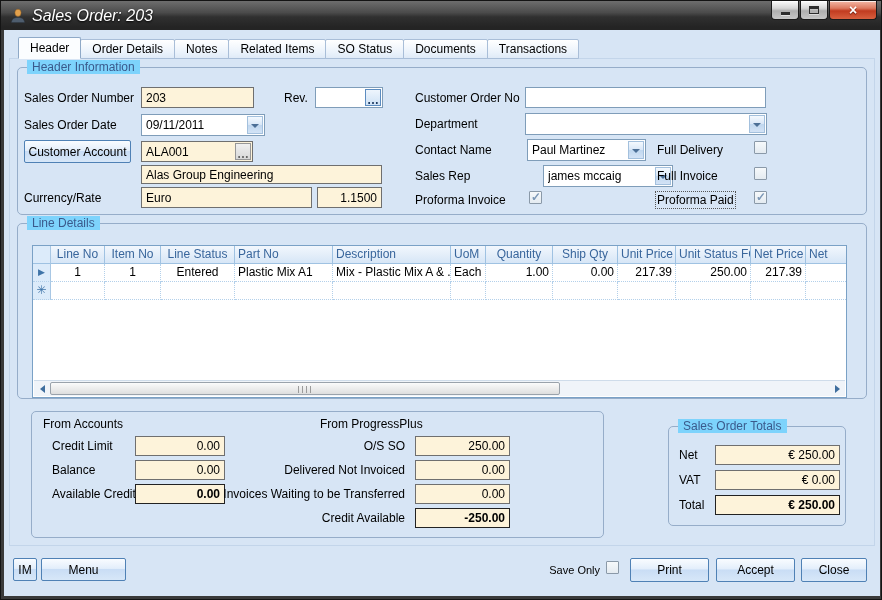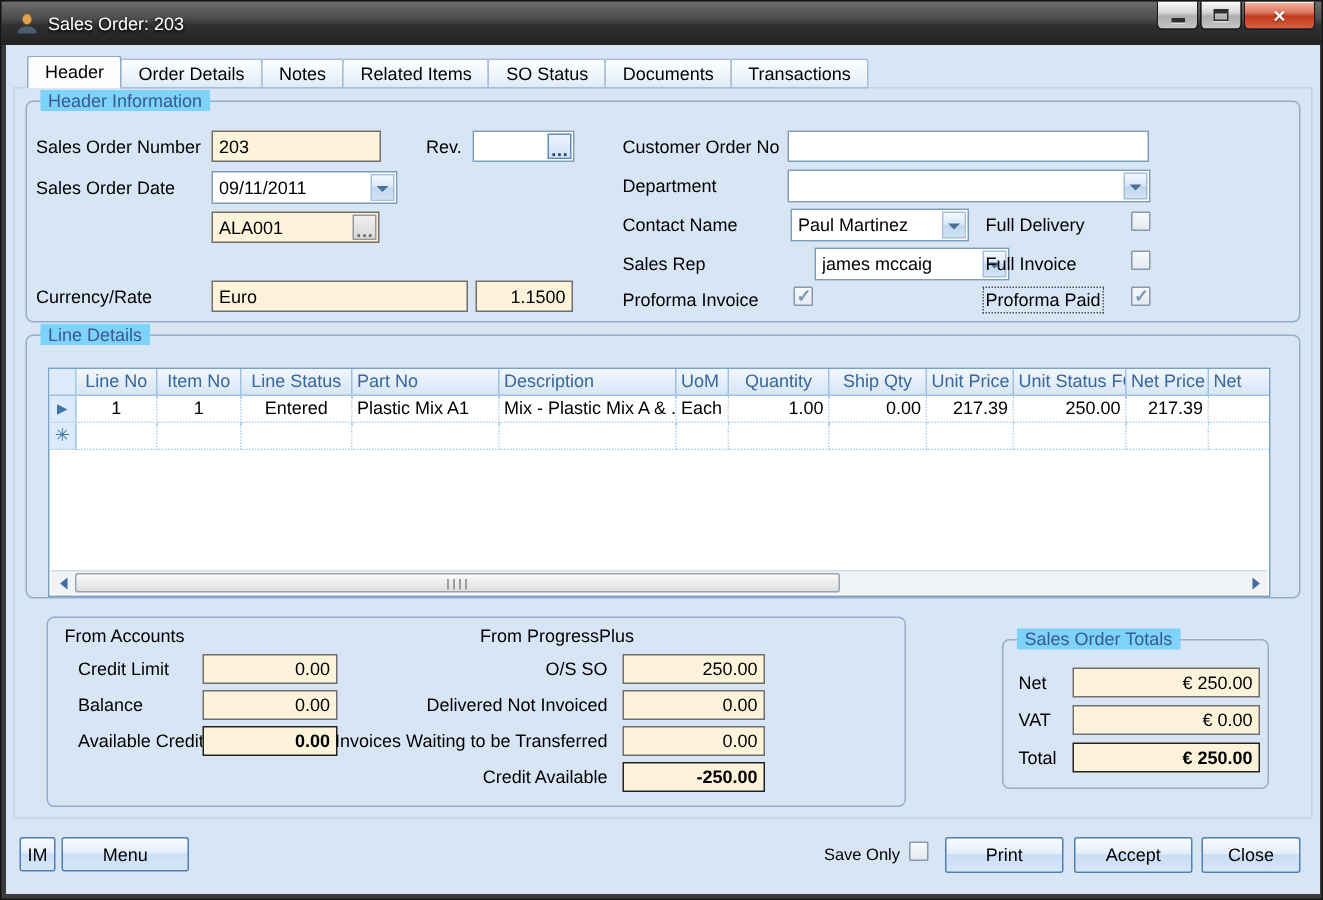--- a/index.html
+++ b/index.html
@@ -6,21 +6,21 @@
   html,body { background:#777; }
   body { font-family:"Liberation Sans", sans-serif; font-size:12px; color:#000; }
 
   .frame { position:relative; width:882px; height:600px; background:#3a3a3a; border:1px solid #141414; overflow:hidden; }
 
   
   .titlebar { position:absolute; left:0; top:0; width:100%; height:29px;
     background:linear-gradient(180deg,#6e6e6e,#4b4b4b 40%,#303030 55%,#242424 90%);
     display:flex; align-items:center; }
   .title-icon { width:16px; height:16px; margin:0 6px 0 9px; }
-  .title-text { color:#fff; font-size:12px; text-shadow:0 1px 2px #000; }
+  .title-text { color:#fff; font-size:16px; text-shadow:0 1px 2px #000;font-style:italic; }
   .cap-group { position:absolute; top:0; right:4px; display:flex; gap:1px; }
   .cap-btn { height:19px; border:1px solid #1a1a1a; border-top:none; border-radius:0 0 4px 4px;
     background:linear-gradient(180deg,#fbfbfb,#d6d6d6 40%,#aeaeae 55%,#c6c6c6);
     box-shadow:inset 0 1px 0 rgba(255,255,255,.75); display:flex; align-items:center; justify-content:center; cursor:default; }
   .cap-btn.min, .cap-btn.max { width:28px; }
   .cap-btn.close { width:48px;
     background:linear-gradient(180deg,#f3b8a6,#dd7a60 40%,#c13b20 55%,#d8603f);
     color:#fff; font-weight:bold; font-size:14px; text-shadow:0 1px 1px #6b1708; }
   .glyph-min { width:9px; height:3px; background:#2d2d2d; margin-top:7px; box-shadow:0 1px 0 rgba(255,255,255,.6); }
   .glyph-max { width:10px; height:8px; border:1px solid #2d2d2d; border-top-width:3px; background:transparent; box-shadow:0 1px 0 rgba(255,255,255,.5); }
@@ -134,24 +134,26 @@
         <span></span>
         <div class="dots-btn blue">…</div>
       </div>
 
       <span class="lbl" style="left:6px; top:50px;">Sales Order Date</span>
       <div class="combo" style="left:123px; top:46px; width:124px; height:22px;">
         <span class="val">09/11/2011</span>
         <div class="drop-btn"></div>
       </div>
 
+      <div class="btn" style="left:6px; top:72px; width:107px; height:23px;">Customer Account</div>
       <div class="field" style="left:123px; top:73px; width:112px; height:21px;">
         <span>ALA001</span>
         <div class="dots-btn gray">…</div>
       </div>
+      <div class="field" style="left:123px; top:97px; width:241px; height:19px;">Alas Group Engineering</div>
 
       <span class="lbl" style="left:6px; top:123px;">Currency/Rate</span>
       <div class="field" style="left:123px; top:119px; width:171px; height:21px;">Euro</div>
       <div class="field num" style="left:299px; top:119px; width:65px; height:21px;">1.1500</div>
 
       <span class="lbl" style="left:397px; top:23px;">Customer Order No</span>
       <div class="field white" style="left:507px; top:19px; width:241px; height:21px;"></div>
 
       <span class="lbl" style="left:397px; top:49px;">Department</span>
       <div class="combo" style="left:507px; top:45px; width:242px; height:22px;">

